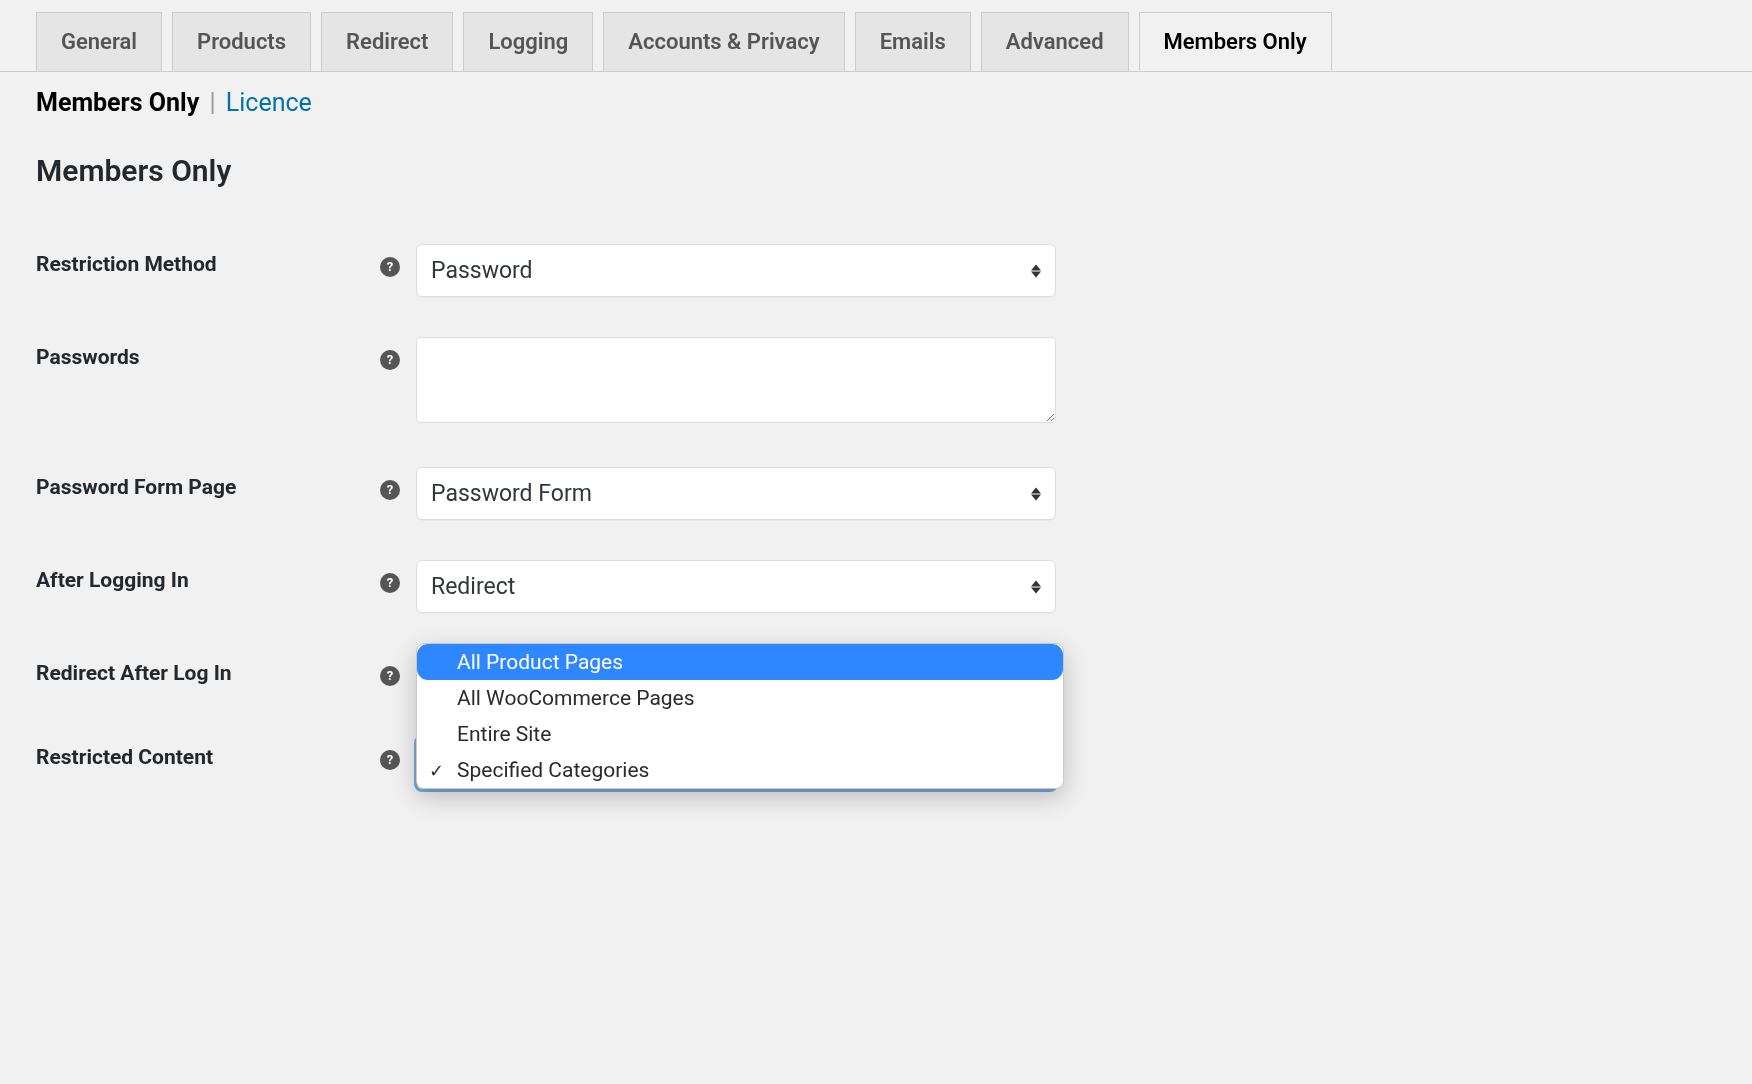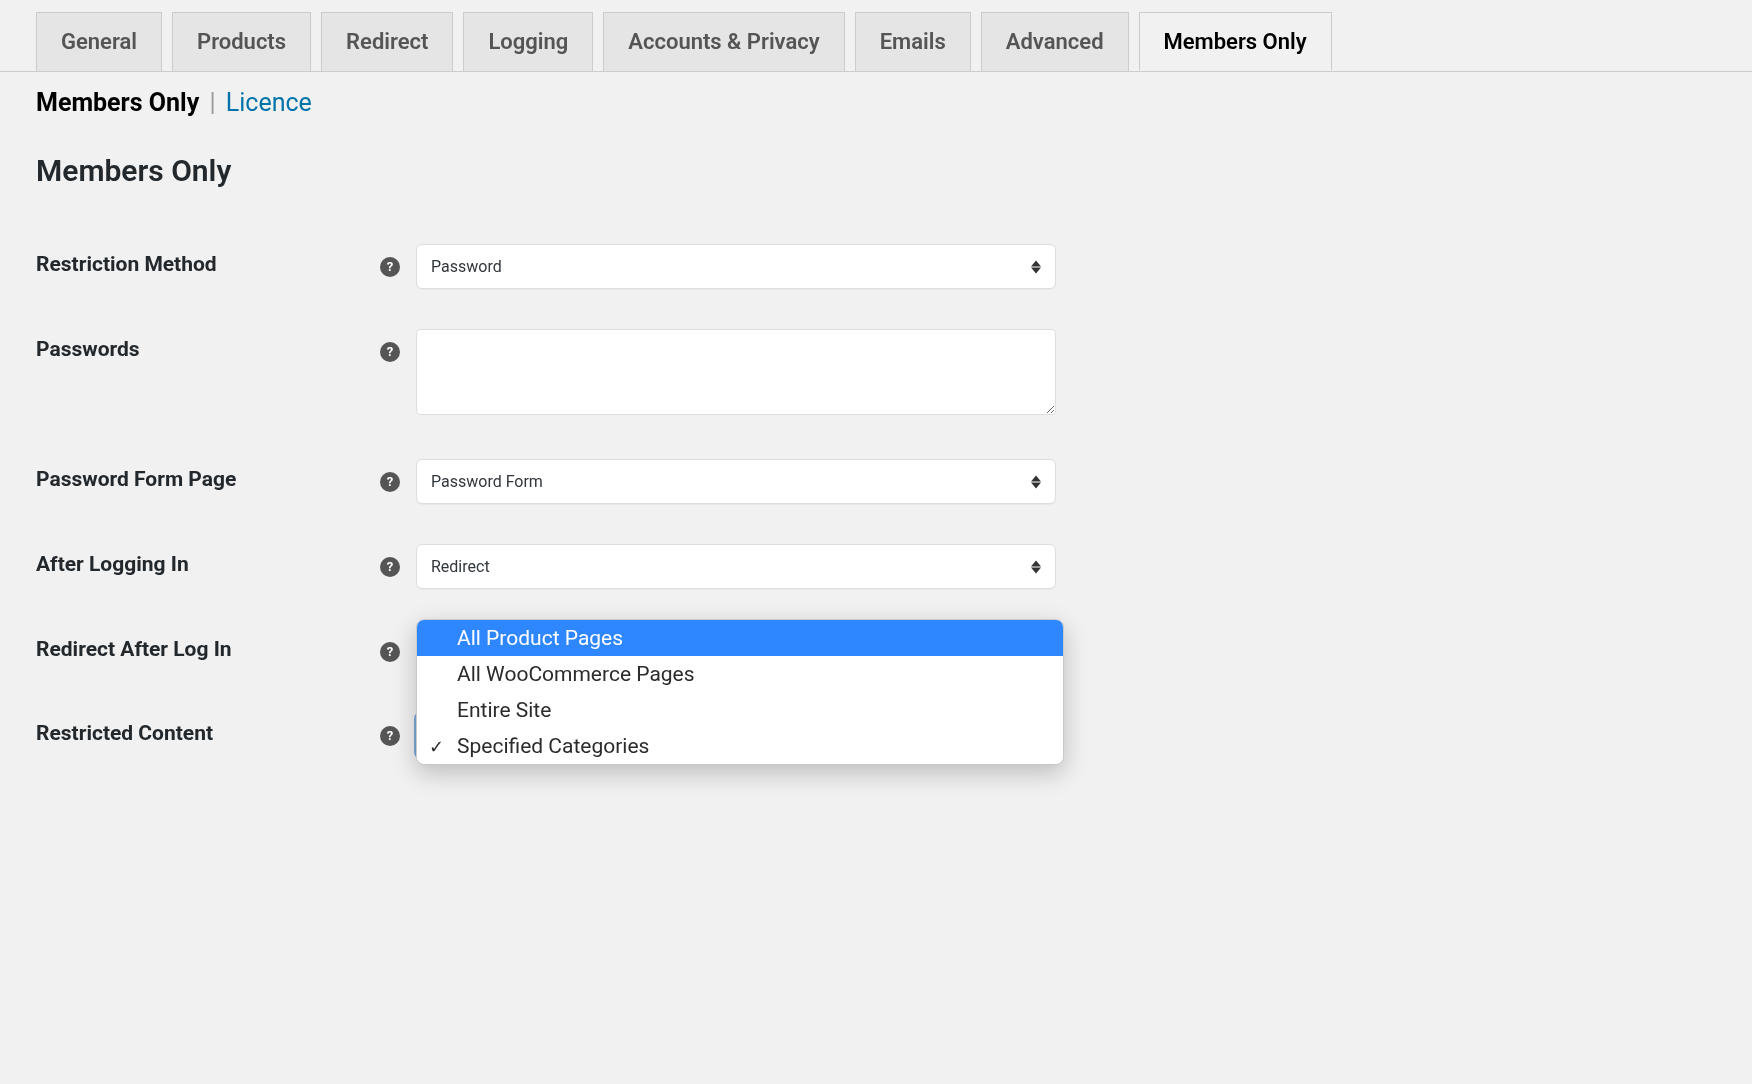--- a/index.html
+++ b/index.html
@@ -102,21 +102,21 @@
     font-weight: 700;
     cursor: help;
   }
   
   .wc-select {
     width: 640px;
     background: #fff;
     border: 1px solid #ddd;
     border-radius: 6px;
     padding: 12px 46px 12px 14px;
-    font-size: 16px;
+    font-size: 23px;
     color: #32373c;
     position: relative;
     box-shadow: 0 1px 0 rgba(0,0,0,0.03);
     cursor: pointer;
   }
   .wc-select.focused {
     outline: 2px solid #5b9dd9;
     outline-offset: -1px;
   }
   .wc-select .arrows {
@@ -160,20 +160,21 @@
     box-shadow: 0 8px 24px rgba(0,0,0,0.22);
     overflow: hidden;
     z-index: 50;
   }
   .dropdown-panel .option {
     padding: 6px 14px 6px 40px;
     font-size: 21px;
     color: #2b2b2b;
     cursor: pointer;
     position: relative;
+    border-radius: 11px;
   }
   .dropdown-panel .option.highlighted {
     background: #2f87ff;
     color: #fff;
   }
   .dropdown-panel .option .check {
     position: absolute;
     left: 12px;
     top: 50%;
     transform: translateY(-50%);

